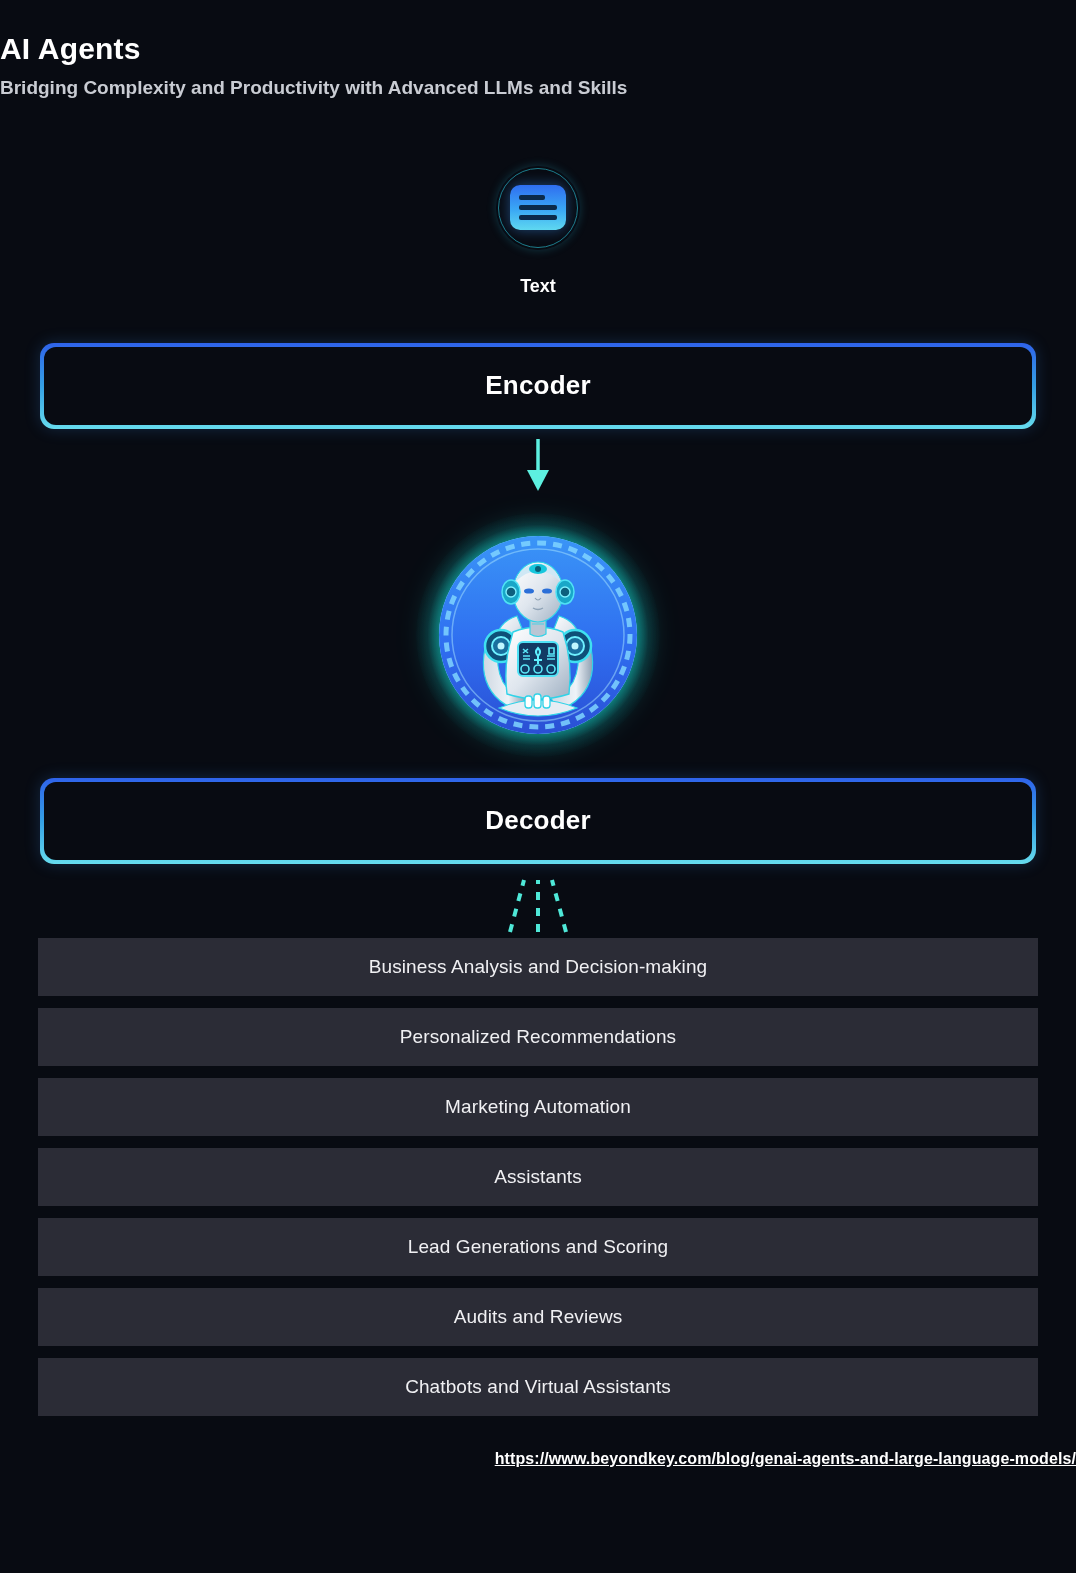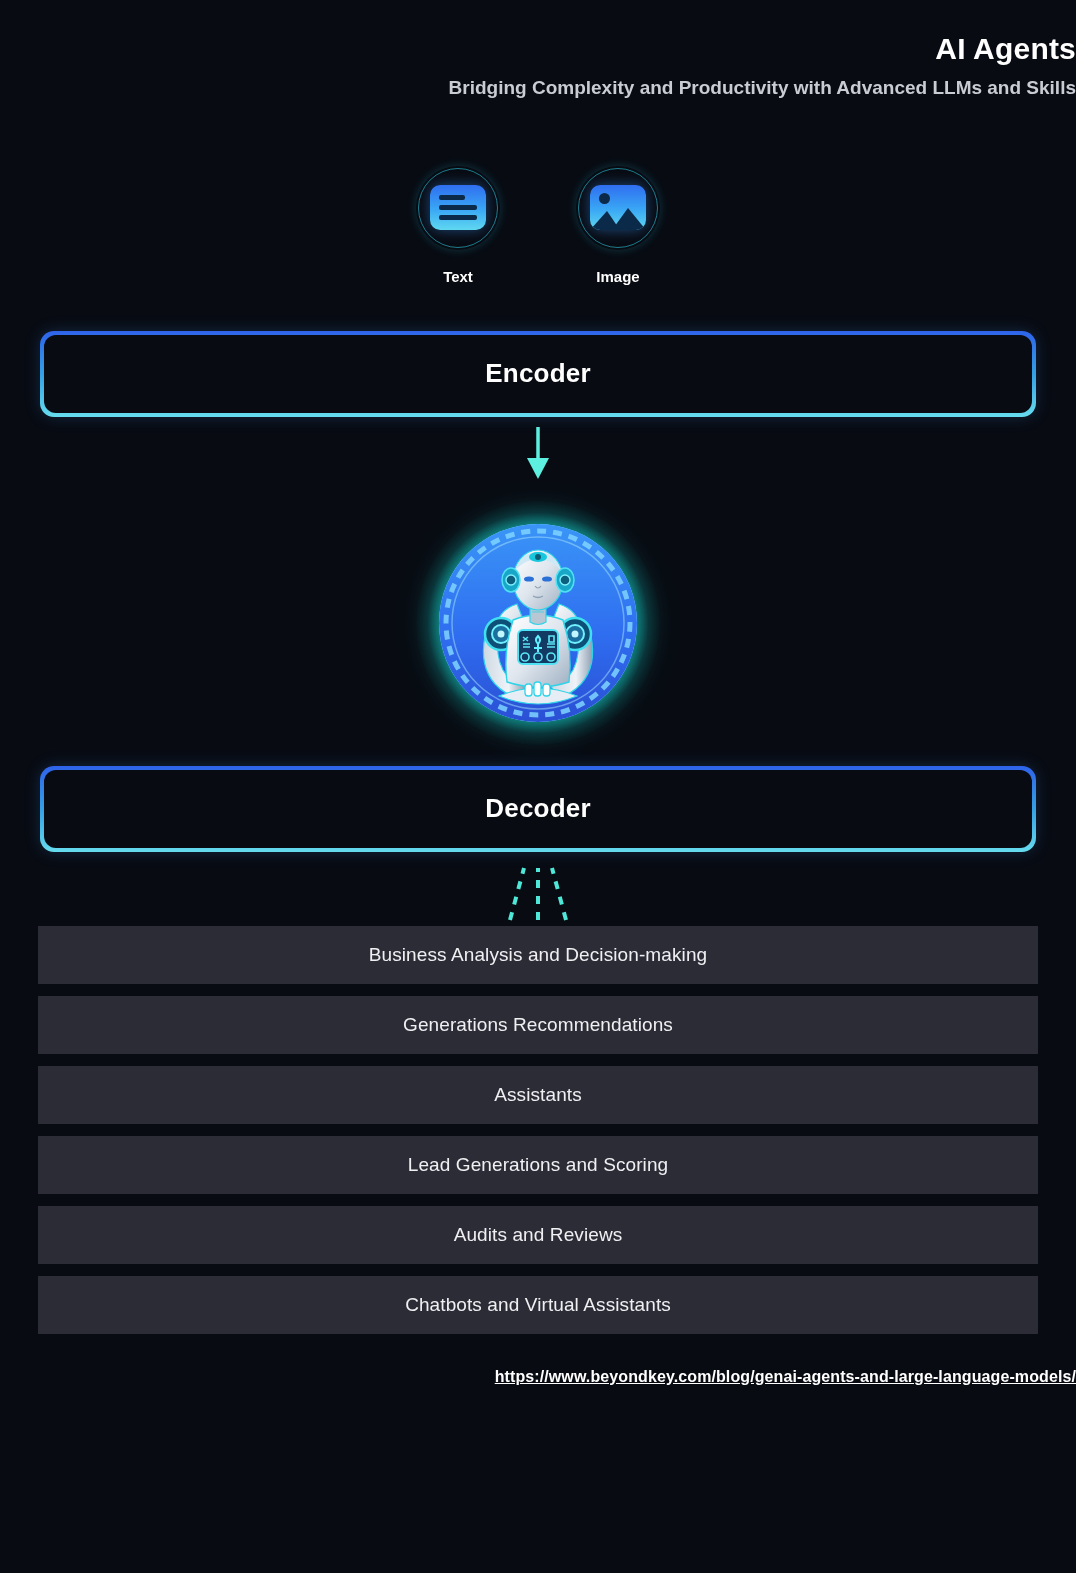--- a/index.html
+++ b/index.html
@@ -22,21 +22,21 @@
     position: relative;
     background: #080b12;
     display: flex;
     flex-direction: column;
     align-items: center;
   }
 
   
   .header {
     width: 100%;
-    text-align: right;
+    text-align: left;
     padding-top: 32px;
   }
   .title {
     font-size: 30px;
     font-weight: bold;
     letter-spacing: 0.2px;
     color: #ffffff;
     line-height: 1.1;
     margin: 0;
   }
@@ -114,22 +114,22 @@
   .img-mount {
     position: absolute;
     left: 0;
     bottom: 0;
     width: 100%;
     height: 26px;
   }
   .img-mount svg { display: block; width: 100%; height: 100%; }
 
   .input-label {
-    margin-top: 20px;
-    font-size: 15px;
+    margin-top: 28px;
+    font-size: 18px;
     font-weight: bold;
     color: #ffffff;
   }
 
   
   .stage-box {
     width: 996px;
     height: 86px;
     border-radius: 14px;
     background: linear-gradient(180deg, #2f63ea 0%, #35a0e4 50%, #66dcee 100%);
@@ -261,34 +261,20 @@
       <div class="icon-orb">
         <div class="glyph-box">
           <span class="bar b1"></span>
           <span class="bar b2"></span>
           <span class="bar b3"></span>
         </div>
       </div>
       <div class="input-label">Text</div>
     </div>
 
-    <div class="input-item">
-      <div class="icon-orb">
-        <div class="glyph-box">
-          <span class="img-sun"></span>
-          <span class="img-mount">
-            <svg viewBox="0 0 56 26" preserveAspectRatio="none">
-              <path d="M0 26 L17 7 L30 26 Z" fill="#0b2a4a"></path>
-              <path d="M22 26 L38 4 L56 26 Z" fill="#0b2a4a"></path>
-            </svg>
-          </span>
-        </div>
-      </div>
-      <div class="input-label">Image</div>
-    </div>
 
   </div>
 
   <div class="stage-box encoder-wrap">
     <div class="stage-box-inner">
       <span class="stage-label">Encoder</span>
     </div>
   </div>
 
   <div class="arrow-wrap">
@@ -401,21 +387,24 @@
         <line x1="128" y1="68" x2="114" y2="16"></line>
       </g>
     </svg>
   </div>
 
   <div class="outcomes">
     <div class="outcome-row">
       <span class="outcome-text">Business Analysis and Decision-making</span>
     </div>
     <div class="outcome-row">
-      <span class="outcome-text">Generations Recommendations</span>
+      <span class="outcome-text">Personalized Recommendations</span>
+    </div>
+    <div class="outcome-row">
+      <span class="outcome-text">Marketing Automation</span>
     </div>
     <div class="outcome-row">
       <span class="outcome-text">Assistants</span>
     </div>
     <div class="outcome-row">
       <span class="outcome-text">Lead Generations and Scoring</span>
     </div>
     <div class="outcome-row">
       <span class="outcome-text">Audits and Reviews</span>
     </div>

